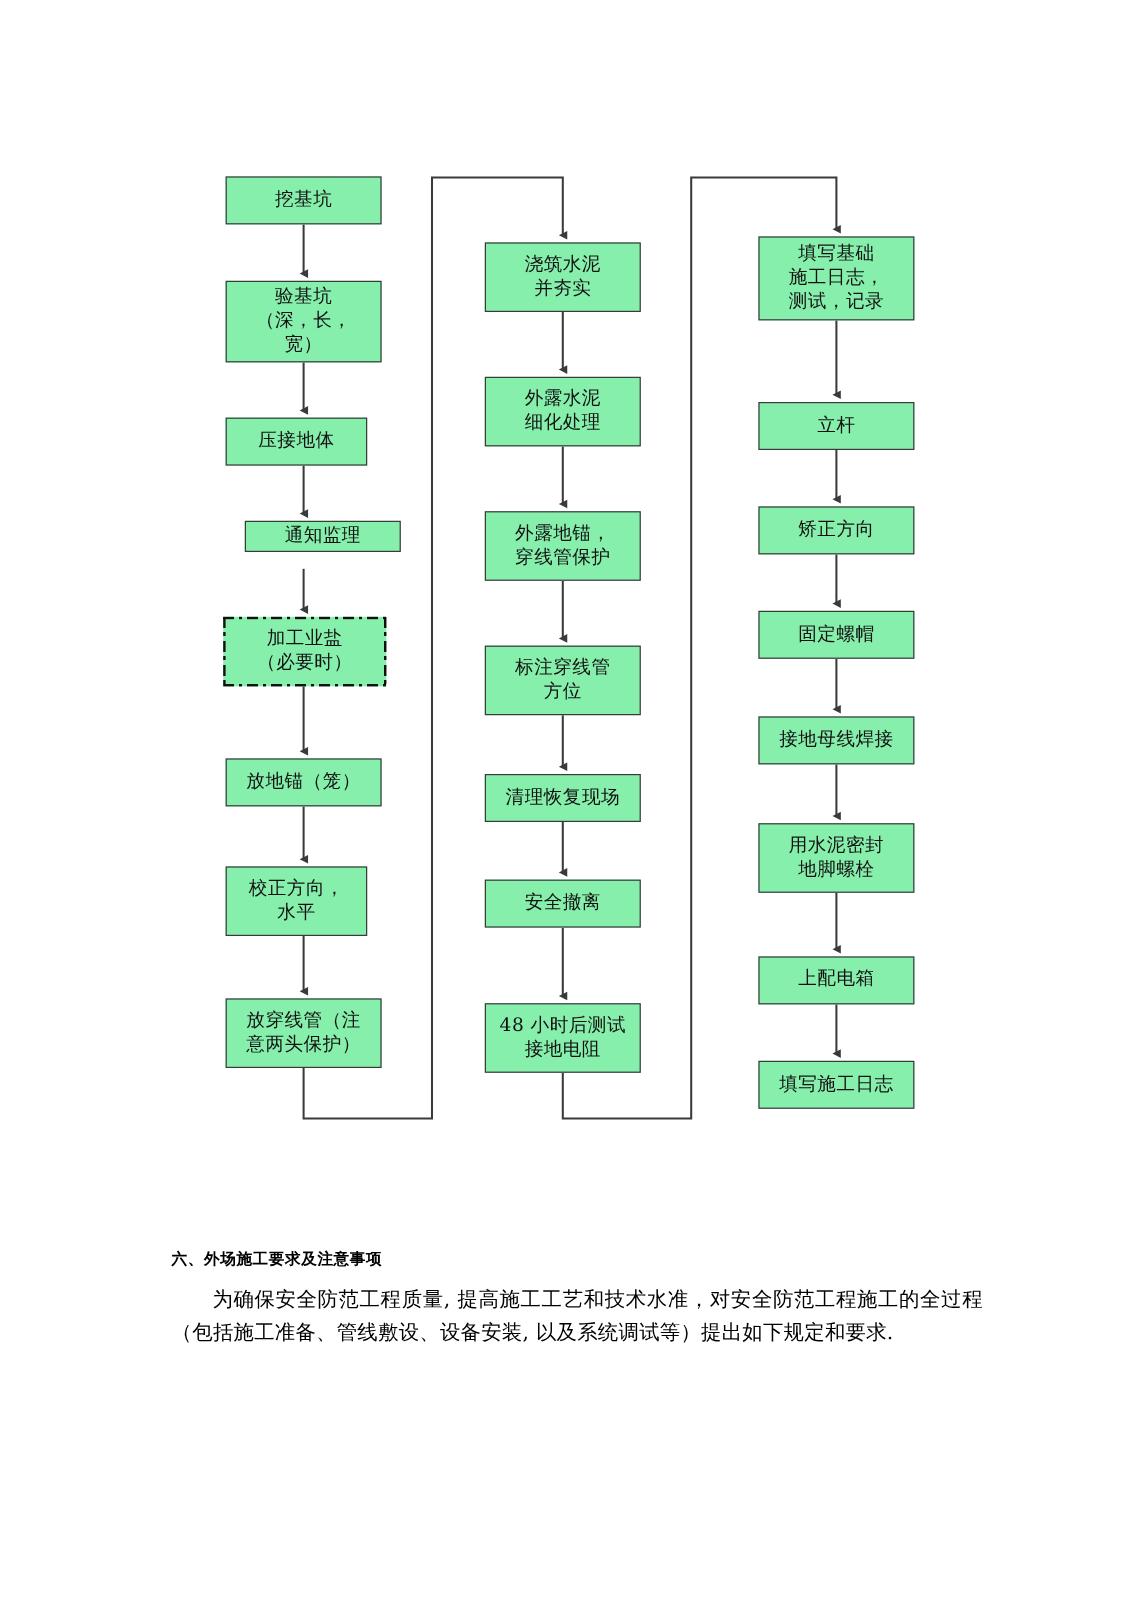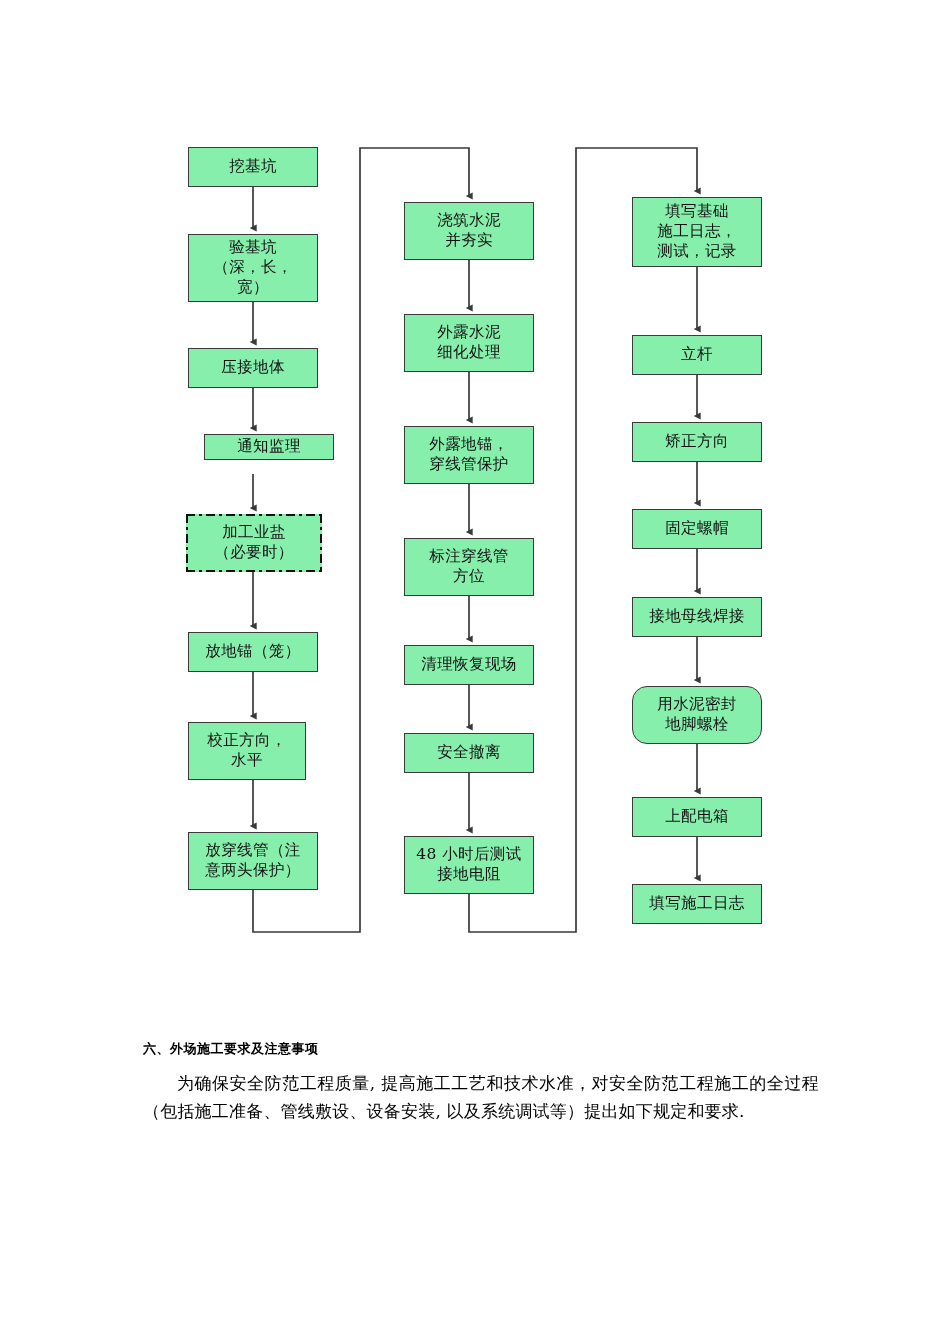--- a/index.html
+++ b/index.html
@@ -123,21 +123,21 @@
       <line x1="697" y1="744" x2="697" y2="791" marker-end="url(#arrowhead)"></line>
       <line x1="697" y1="837" x2="697" y2="878" marker-end="url(#arrowhead)"></line>
     </g>
   </svg>
 
   <div id="node-layer" style="position:absolute;left:0;top:0;width:950px;height:980px;">
       <div class="node" style="left: 188px; top: 147px; width: 130px; height: 40px;">挖基坑</div>
       <div class="node" style="left: 188px; top: 234px; width: 130px; height: 68px;">验基坑
 （深，长，
 宽）</div>
-      <div class="node" style="left: 188px; top: 348px; width: 130px; height: 40px;">压接地体</div>
+      <div class="node" style="left: 188px; top: 348px; width: 118px; height: 40px;">压接地体</div>
       <div class="node" style="left: 204px; top: 434px; width: 130px; height: 26px;">通知监理</div>
       <div class="node dashdot" style="left: 186px; top: 514px; width: 136px; height: 58px;">加工业盐
 （必要时）</div>
       <div class="node" style="left: 188px; top: 632px; width: 130px; height: 40px;">放地锚（笼）</div>
       <div class="node" style="left: 188px; top: 722px; width: 118px; height: 58px;">校正方向，
 水平</div>
       <div class="node" style="left: 188px; top: 832px; width: 130px; height: 58px;">放穿线管（注
 意两头保护）</div>
       <div class="node" style="left: 404px; top: 202px; width: 130px; height: 58px;">浇筑水泥
 并夯实</div>
@@ -151,22 +151,22 @@
       <div class="node" style="left: 404px; top: 733px; width: 130px; height: 40px;">安全撤离</div>
       <div class="node" style="left: 404px; top: 836px; width: 130px; height: 58px;">48 小时后测试
 接地电阻</div>
       <div class="node" style="left: 632px; top: 197px; width: 130px; height: 70px;">填写基础
 施工日志，
 测试，记录</div>
       <div class="node" style="left: 632px; top: 335px; width: 130px; height: 40px;">立杆</div>
       <div class="node" style="left: 632px; top: 422px; width: 130px; height: 40px;">矫正方向</div>
       <div class="node" style="left: 632px; top: 509px; width: 130px; height: 40px;">固定螺帽</div>
       <div class="node" style="left: 632px; top: 597px; width: 130px; height: 40px;">接地母线焊接</div>
-      <div class="node" style="left: 632px; top: 686px; width: 130px; height: 58px; border-radius: 15px;">用水泥密封
+      <div class="node" style="left: 632px; top: 686px; width: 130px; height: 58px;">用水泥密封
 地脚螺栓</div>
-      <div class="node" style="left: 632px; top: 797px; width: 130px; height: 40px;">上配电箱</div>
+      <div class="node" style="left: 632px; top: 797px; width: 130px; height: 40px; font-family: Liberation Mono, monospace;">上配电箱</div>
       <div class="node" style="left: 632px; top: 884px; width: 130px; height: 40px;">填写施工日志</div>
     </div>
 </div>
 
 <div class="body-text" id="section-heading">六、外场施工要求及注意事项</div>
 
 <div class="body-text" id="section-paragraph">为确保安全防范工程质量, 提高施工工艺和技术水准，对安全防范工程施工的全过程（包括施工准备、管线敷设、设备安装, 以及系统调试等）提出如下规定和要求.</div>
 
 </body></html>

